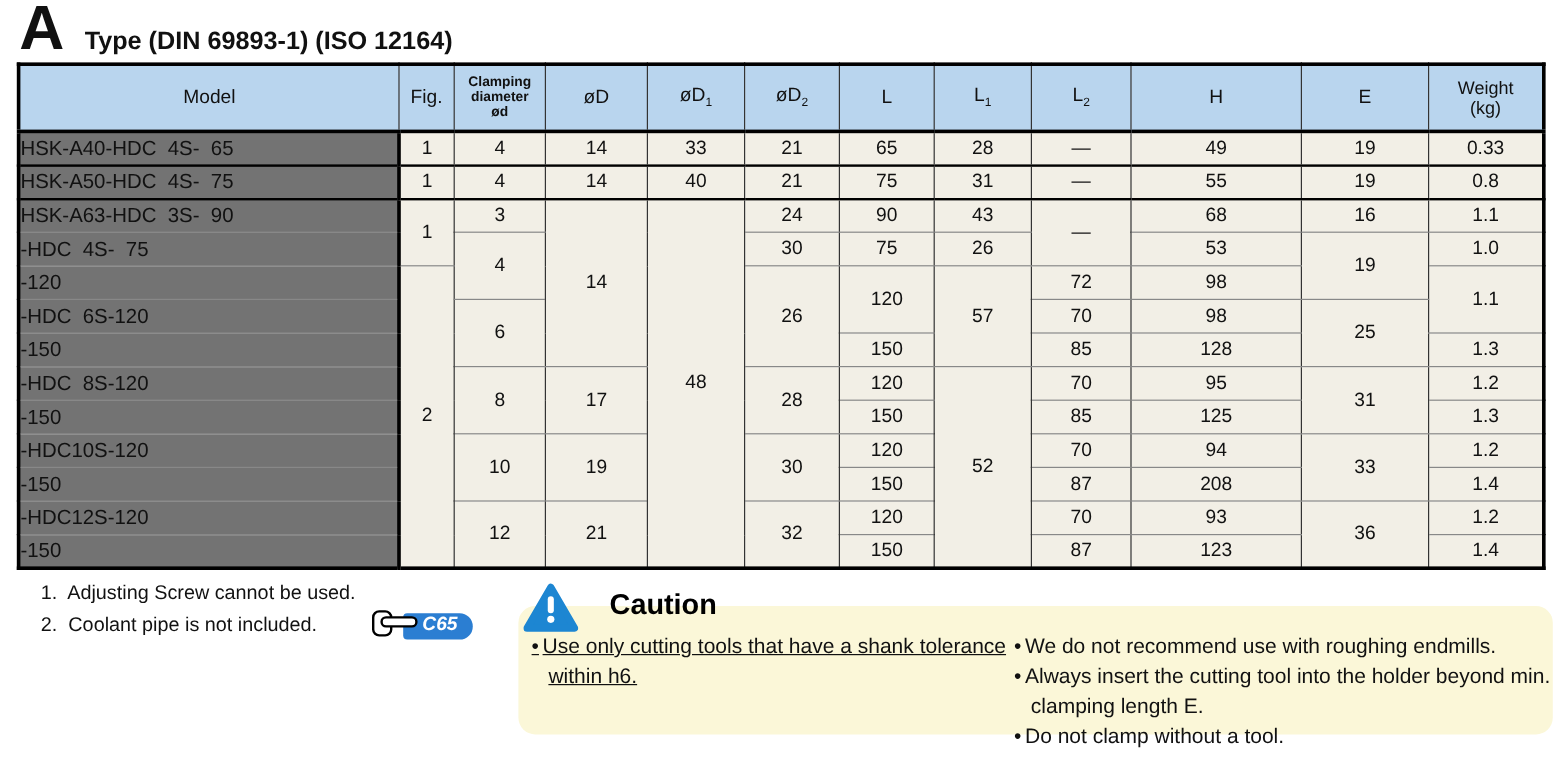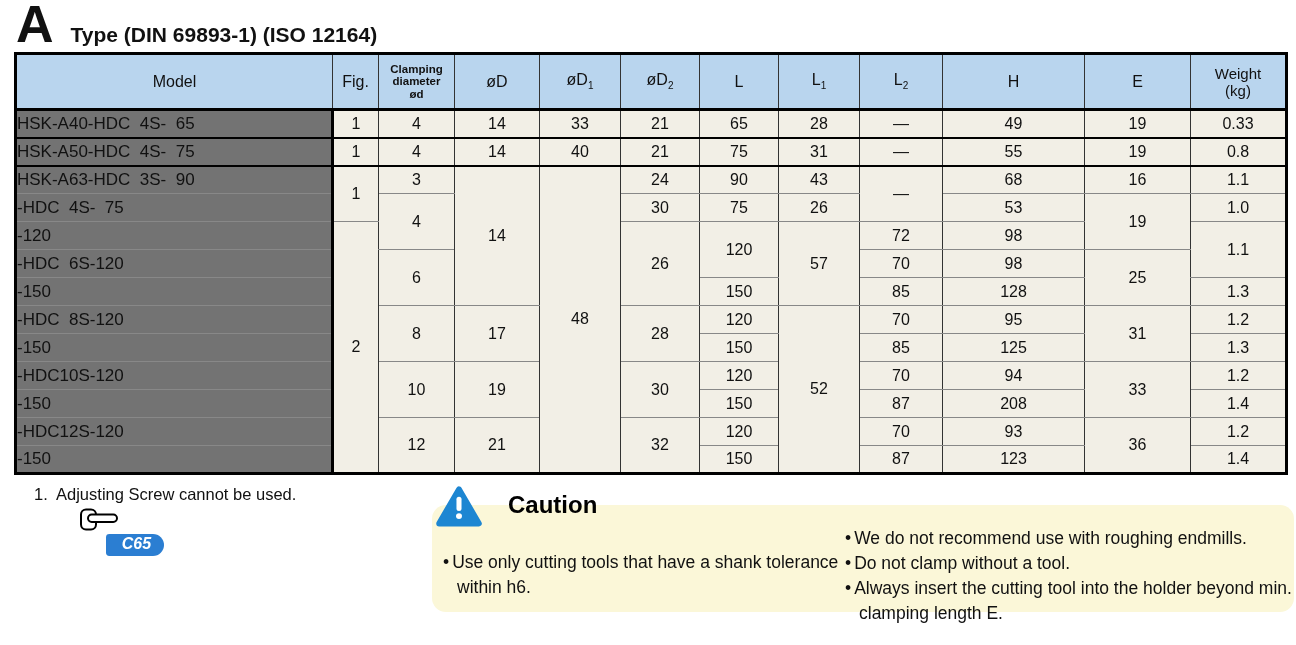--- a/index.html
+++ b/index.html
@@ -40,21 +40,21 @@
   table.spec td.model {
     background:#737373; font-weight:normal; font-size:17px;
     text-align:left; padding-right:40px; white-space:pre;
     border-right:3px solid #000;
   }
   table.spec tr.sep td { border-top:2.5px solid #000; }
 
   
   .notes { position:absolute; left:16px; top:481px; font-size:16.5px;margin-left:18px; }
   .note-line { display:flex; align-items:center; height:27px; white-space:pre; }
-  .page-ref { display:inline-flex; align-items:flex-end; margin-left:8px; cursor:pointer; }
+  .page-ref { display:inline-flex; align-items:center; margin-left:8px; cursor:pointer; }
   .hand-icon { position:relative; z-index:2; display:inline-block; margin-right:-13px; }
   .ref-badge {
     position:relative; z-index:1;
     display:inline-block; background:#2b7ed2; color:#fff;
     font-weight:bold; font-style:italic; font-size:16px;
     padding:1px 13px 3px 16px; border-radius:4px 13px 13px 4px;
   }
 
   
   .caution-box {
@@ -62,21 +62,21 @@
     background:#fbf7d8; border-radius:14px;
   }
   .caution-icon { position:absolute; left:436px; top:485px; width:46px; height:42px; }
   .caution-title {
     position:absolute; left:508px; top:491px;
     font-size:24px; font-weight:bold; color:#000000;
   }
   ul.bullets { margin:0; padding:0; list-style:none; font-size:17.5px; line-height:25px; }
   ul.bullets li { padding-left:14px; text-indent:-14px; }
   ul.bullets li::before { content:"•"; margin-right:3px; }
-  .caution-left  { position:absolute; left:443px; top:550px; width:408px; }
+  .caution-left  { position:absolute; left:443px; top:526px; width:408px;text-decoration:underline; }
   .caution-right { position:absolute; left:845px; top:526px; width:452px; }
 </style>
 </head>
 <body>
 
 <div class="title">
   <span class="big-a">A</span>
   <span class="title-rest">Type (DIN 69893-1) (ISO 12164)</span>
 </div>
 
@@ -249,20 +249,21 @@
       <td>87</td>
       <td>123</td>
       <td>1.4</td>
     </tr>
   </tbody>
 </table>
 
 <div class="notes">
   <div class="note-line">1.  Adjusting Screw cannot be used.</div>
   <div class="note-line">
+    <span>2.  Coolant pipe is not included.</span>
     <span class="page-ref">
       <span class="hand-icon">
         <svg width="40" height="27" viewBox="0 0 40 27">
           <g fill="#ffffff" stroke="#000000" stroke-width="2" stroke-linejoin="round">
             <rect x="2" y="3.5" width="15" height="20" rx="5"></rect>
             <rect x="9" y="8.5" width="29" height="7.5" rx="3.7"></rect>
           </g>
         </svg>
       </span>
       <span class="ref-badge">C65</span>
@@ -277,15 +278,15 @@
     <rect x="44.5" y="25" width="11" height="31" rx="5.5" fill="#ffffff"></rect>
     <circle cx="50" cy="67" r="6.5" fill="#ffffff"></circle>
   </svg>
 </span>
 <div class="caution-title">Caution</div>
 <ul class="bullets caution-left">
   <li>Use only cutting tools that have a shank tolerance within h6.</li>
 </ul>
 <ul class="bullets caution-right">
   <li>We do not recommend use with roughing endmills.</li>
+  <li>Always insert the cutting tool into the holder beyond min. clamping length E.</li>
   <li>Do not clamp without a tool.</li>
-  <li>Always insert the cutting tool into the holder beyond min. clamping length E.</li>
 </ul>
 
 </body></html>

